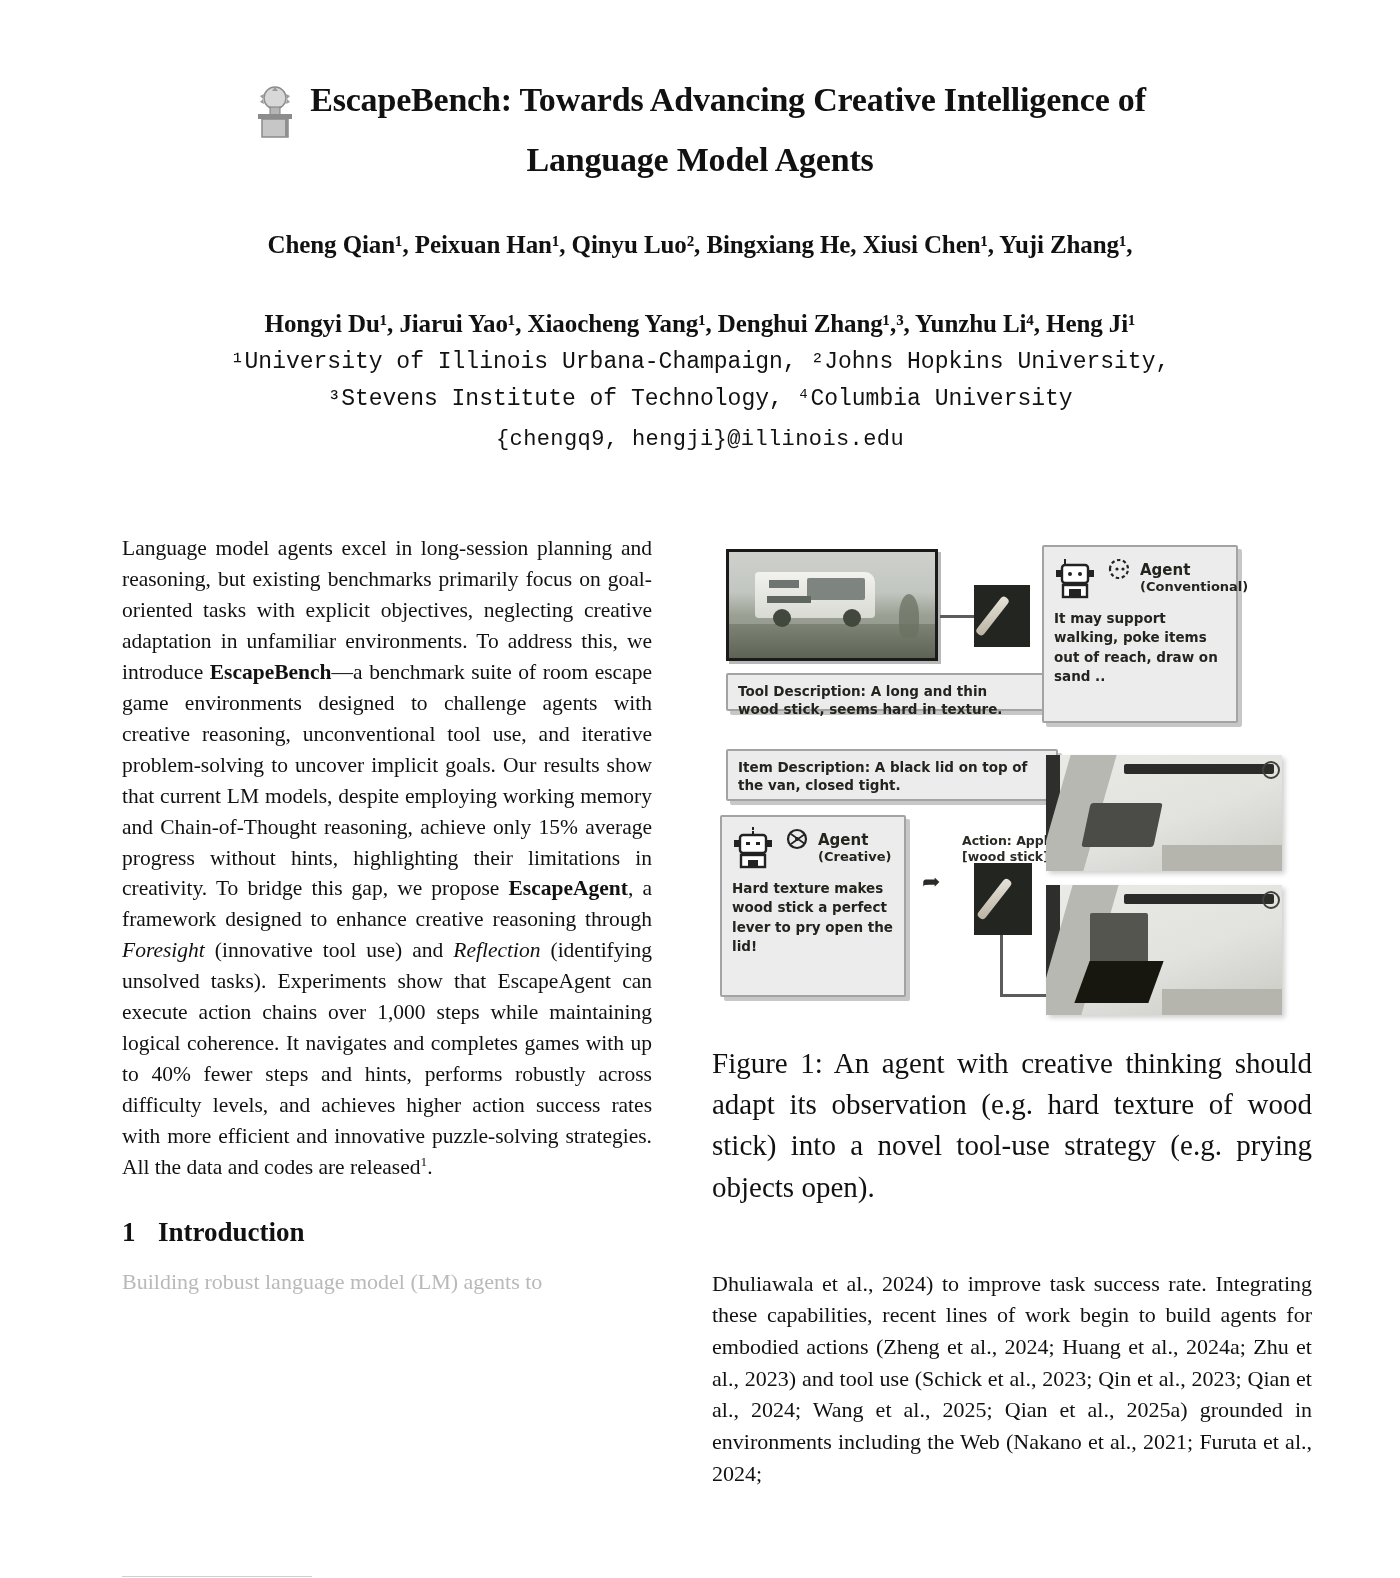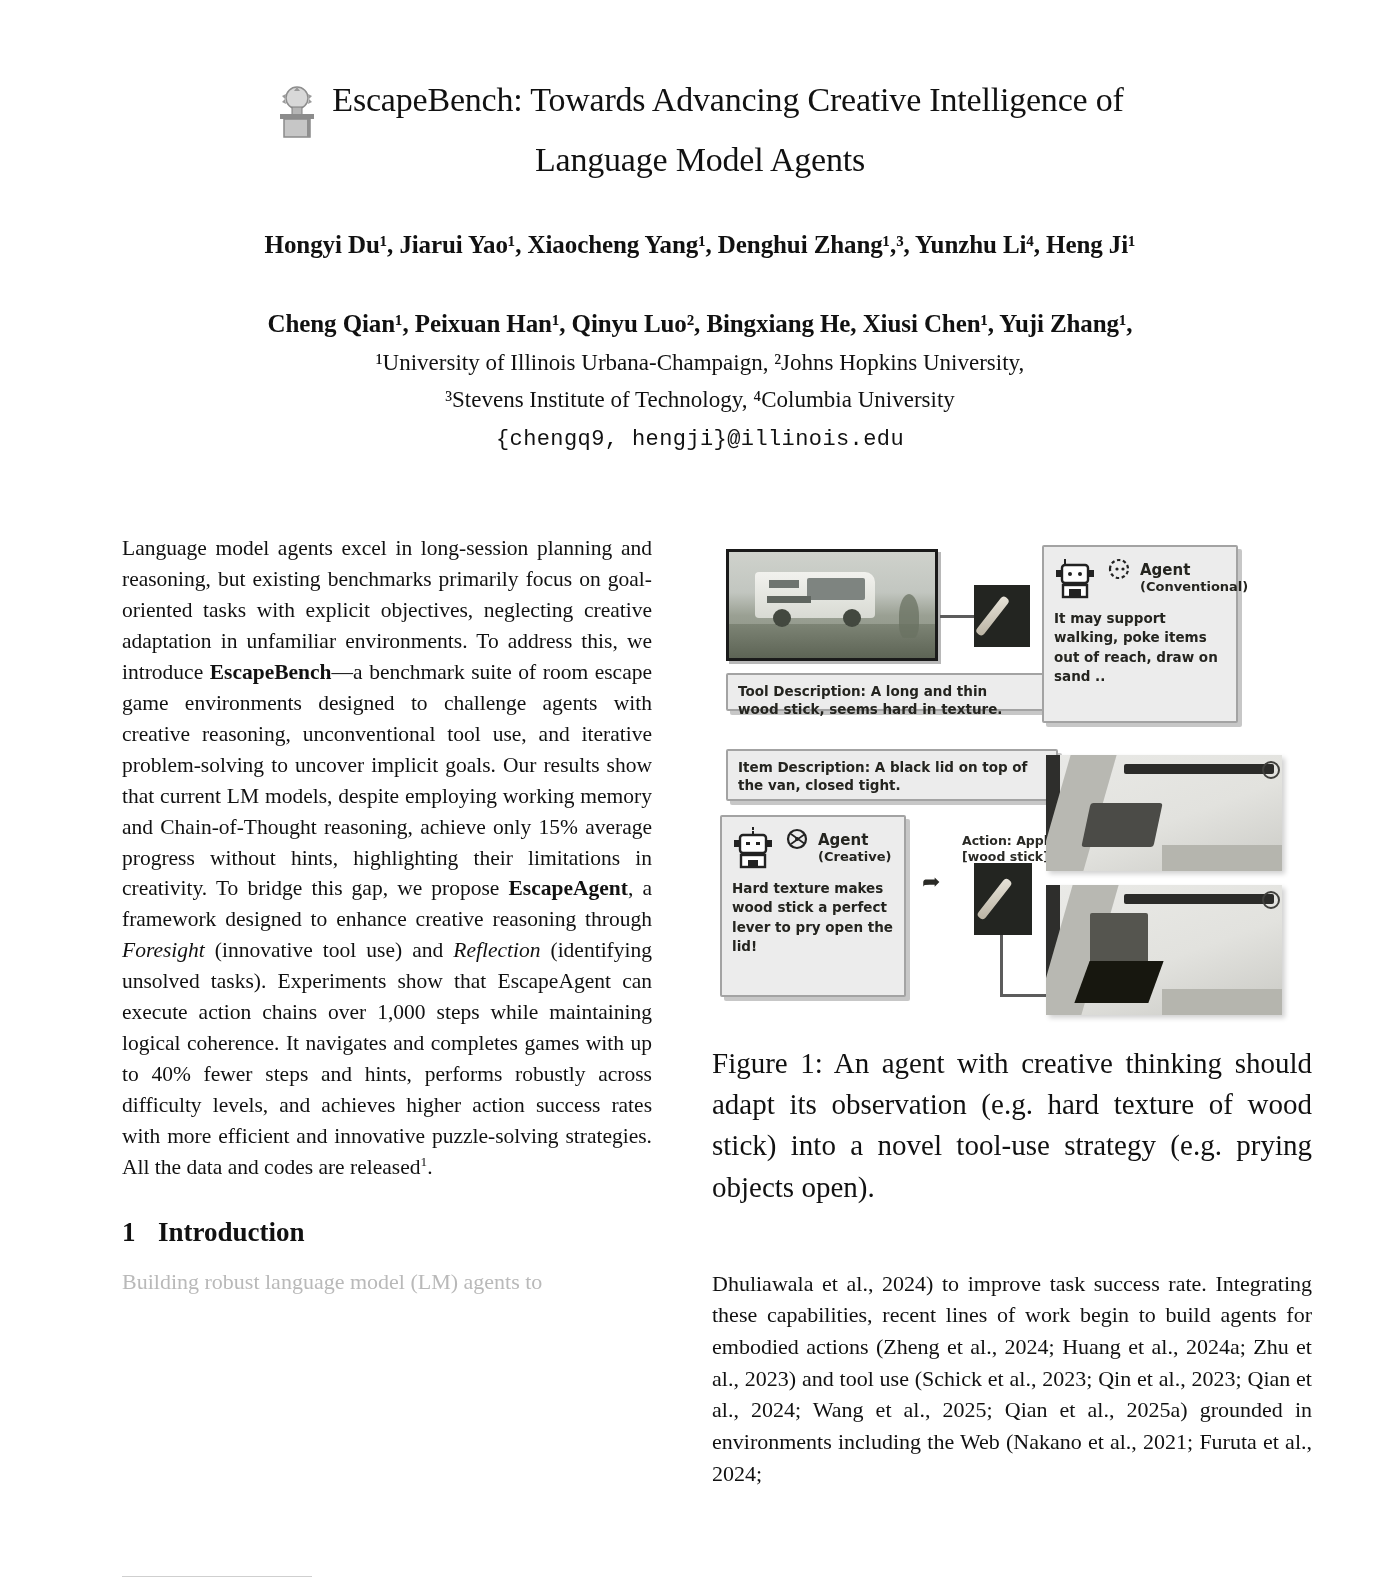--- a/index.html
+++ b/index.html
@@ -10,32 +10,32 @@
     color:#111;
     overflow:hidden;
     position:relative;
   }
   .page{position:relative;width:1400px;height:1578px;padding:0;box-sizing:border-box;}
 
   
   .title-wrap{margin:78px 140px 0 140px;text-align:center;}
   .title-line1{display:flex;align-items:flex-start;justify-content:center;gap:14px;}
   .title-text{
-    font-size:34px;font-weight:normal;line-height:1.32;letter-spacing:-0.2px;
+    font-size:34px;font-weight:bold;line-height:1.32;letter-spacing:-0.2px;
   }
   .door-icon{display:inline-block;width:42px;height:54px;flex:0 0 auto;margin-top:6px;}
 
   
   .authors{
     margin:44px 60px 0 60px;text-align:center;
     font-size:25px;font-weight:bold;line-height:1.42;letter-spacing:-0.1px;
   }
   .affil{
     margin:4px 60px 0 60px;text-align:center;
-    font-size:23px;line-height:1.45;
+    font-size:23px;line-height:1.45;font-family:Liberation Mono, monospace;
   }
   .email{
     margin:10px 0 0 0;text-align:center;
     font-family:"Liberation Mono", monospace;
     font-size:22px;letter-spacing:0.4px;
   }
   sup{font-size:0.62em;vertical-align:super;line-height:0;}
 
   
   .columns{position:absolute;top:455px;left:0;width:1400px;height:1125px;}
@@ -182,22 +182,22 @@
           <rect x="4" y="30" width="34" height="5" fill="#8c8c8c"></rect>
           <rect x="8" y="35" width="26" height="18" fill="#c6c6c6" stroke="#8a8a8a" stroke-width="1.5"></rect>
           <rect x="31" y="35" width="3" height="18" fill="#8f8f8f"></rect>
         </svg>
       </span>
       <span class="title-text">EscapeBench: Towards Advancing Creative Intelligence of</span>
     </div>
     <div class="title-text">Language Model Agents</div>
   </div>
 
+  <div class="authors">Cheng Qian¹, Peixuan Han¹, Qinyu Luo², Bingxiang He, Xiusi Chen¹, Yuji Zhang¹,</div>
   <div class="authors">Hongyi Du¹, Jiarui Yao¹, Xiaocheng Yang¹, Denghui Zhang¹,³, Yunzhu Li⁴, Heng Ji¹</div>
-  <div class="authors">Cheng Qian¹, Peixuan Han¹, Qinyu Luo², Bingxiang He, Xiusi Chen¹, Yuji Zhang¹,</div>
   <div class="affil">¹University of Illinois Urbana-Champaign, ²Johns Hopkins University,</div>
   <div class="affil">³Stevens Institute of Technology, ⁴Columbia University</div>
   <div class="email">{chengq9, hengji}@illinois.edu</div>
 
   <div class="columns">
 
     <div class="col-left">
 
       <div class="abstract-body">
         <span>Language model agents excel in long-session planning and reasoning, but existing benchmarks primarily focus on goal-oriented tasks with explicit objectives, neglecting creative adaptation in unfamiliar environments. To address this, we introduce </span><b>EscapeBench</b><span>—a benchmark suite of room escape game environments designed to challenge agents with creative reasoning, unconventional tool use, and iterative problem-solving to uncover implicit goals. Our results show that current LM models, despite employing working memory and Chain-of-Thought reasoning, achieve only 15% average progress without hints, highlighting their limitations in creativity. To bridge this gap, we propose </span><b>EscapeAgent</b><span>, a framework designed to enhance creative reasoning through </span><i>Foresight</i><span> (innovative tool use) and </span><i>Reflection</i><span> (identifying unsolved tasks). Experiments show that EscapeAgent can execute action chains over 1,000 steps while maintaining logical coherence. It navigates and completes games with up to 40% fewer steps and hints, performs robustly across difficulty levels, and achieves higher action success rates with more efficient and innovative puzzle-solving strategies. All the data and codes are released</span><sup>1</sup><span>.</span>

